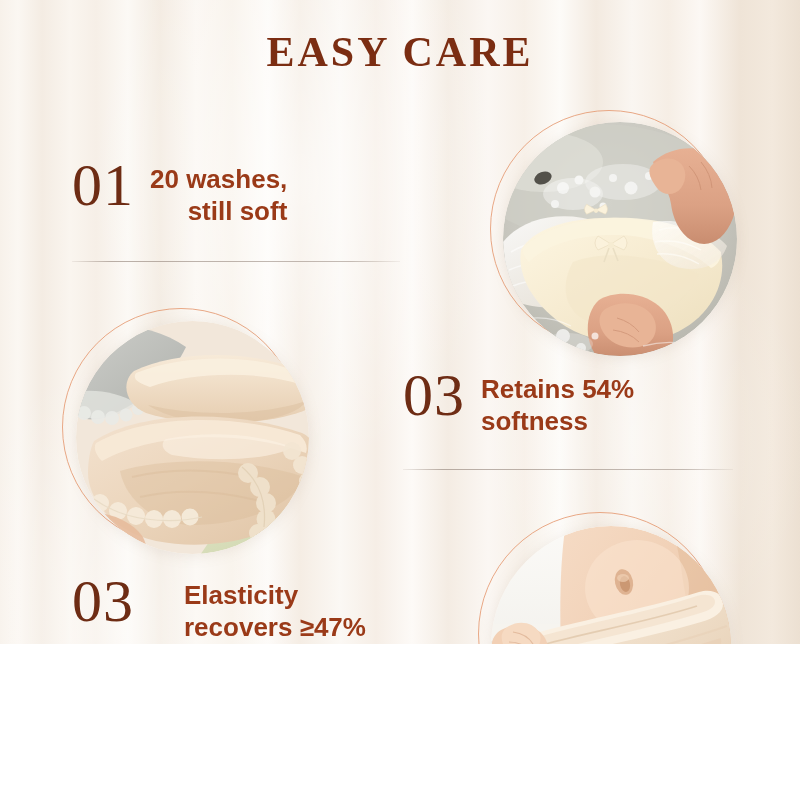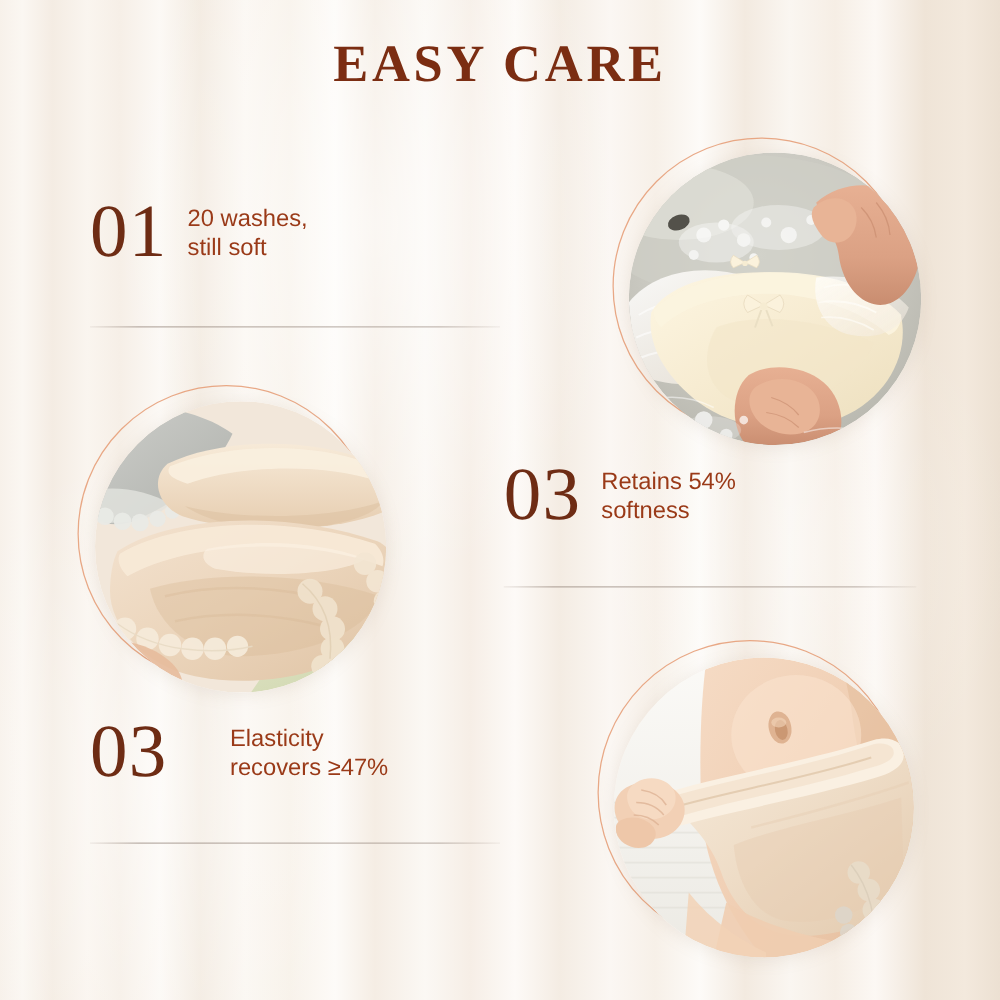--- a/index.html
+++ b/index.html
@@ -6,21 +6,21 @@
   * { margin:0; padding:0; box-sizing:border-box; }
 
   html, body {
     width:800px; height:800px;
     overflow:hidden;
     font-family:"Liberation Sans", sans-serif;
   }
 
   #page {
     position:relative;
-    width:800px; height:800px;
+    width:800px; height:644px;
     background:
       
       linear-gradient(90deg,
         #f7f1ea 0px, #fbf7f2 18px, #f4ece3 42px, #faf5ef 70px,
         #f6efe7 96px, #fcf9f5 128px, #f3ebe1 160px, #fbf7f2 196px,
         #f8f2ea 232px, #fdfbf8 268px, #f5ede4 300px, #fbf8f4 340px,
         #f6eee6 376px, #fdfaf7 412px, #f4ece3 448px, #fbf7f3 488px,
         #f7f0e8 524px, #fdfbf8 560px, #f3eae0 596px, #faf6f1 632px,
         #f6eee5 668px, #fcf8f4 700px, #efe4d7 740px, #f3e9dd 772px,
         #ece0d2 800px);
@@ -60,29 +60,29 @@
     line-height:.98;
     font-weight:400;
     color:#6e2c14;
     letter-spacing:1px;
     margin-right:16px;
     margin-top:-6px;
   }
 
   .feature .desc {
     font-family:"Liberation Sans", sans-serif;
-    font-size:19px;
+    font-size:26px;
     line-height:1.22;
-    font-weight:400;
+    font-weight:700;
     color:#9a3a18;
     white-space:pre-line;
     padding-top:2px;
   }
 
-  #feature-1 { left:72px;  top:162px; }
+  #feature-1 { left:72px;  top:162px;text-align:right; }
   #feature-2 { left:403px; top:372px; }
   #feature-3 { left:72px;  top:578px;gap:34px; }
 
   
   .divider {
     position:absolute;
     height:1px;
     background:linear-gradient(90deg, rgba(170,155,145,.15), rgba(150,135,125,.65) 12%, rgba(150,135,125,.55) 85%, rgba(170,155,145,.12));
     z-index:4;
   }

